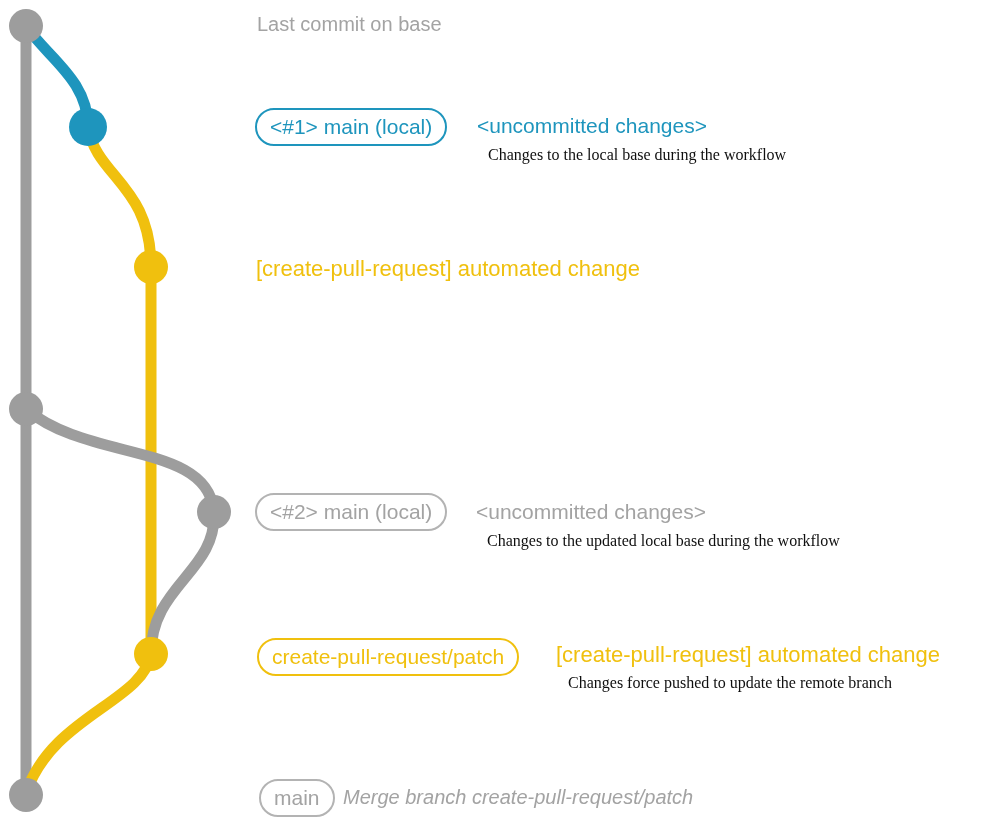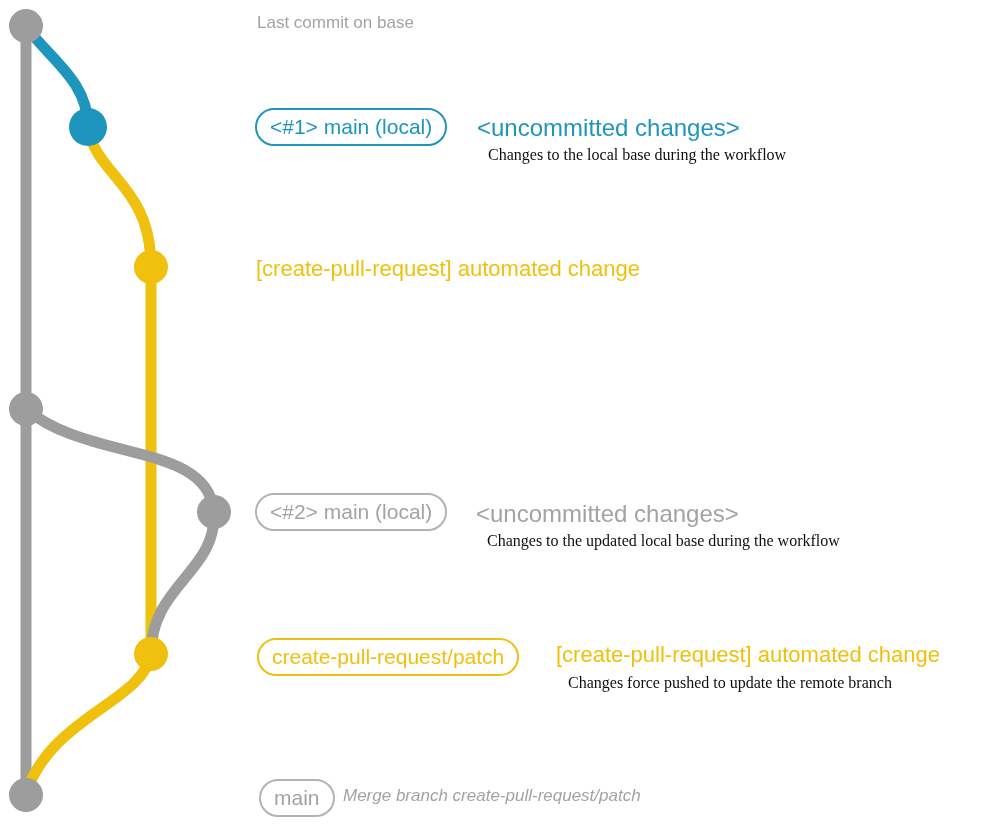--- a/index.html
+++ b/index.html
@@ -4,23 +4,23 @@
 <style>
   :root{
     --teal:#1e95bd; --yellow:#f0c00e; --line_gray:#9d9d9d;
     --text_gray:#a3a3a3; --badge_gray_border:#b3b3b3; --text_black:#0f0f0f; --bg:#ffffff;
   }
   html,body{margin:0;padding:0;background:var(--bg);}
   #stage{position:relative;width:981px;height:827px;background:var(--bg);overflow:hidden;}
   .abs{position:absolute;white-space:nowrap;}
   .sans{font-family:"Liberation Sans","DejaVu Sans",sans-serif;}
   .serif{font-family:"Liberation Serif","DejaVu Serif",serif;}
-  .caption{font-size:17px;color:var(--text_gray);}
+  .caption{font-size:20px;color:var(--text_gray);}
   .heading-yellow{font-size:22px;color:var(--yellow);}
-  .tag{font-size:24px;}
+  .tag{font-size:21px;}
   .tag.teal{color:var(--teal);}
   .tag.gray{color:var(--text_gray);}
   .desc{font-size:16px;color:var(--text_black);}
   .badge{display:inline-block;border:2px solid;border-radius:19px;padding:5px 13px;font-size:21px;line-height:24px;}
   .badge.teal{color:var(--teal);border-color:var(--teal);}
   .badge.gray{color:var(--text_gray);border-color:var(--badge_gray_border);}
   .badge.yellow{color:var(--yellow);border-color:var(--yellow);}
   svg .stroke-gray{stroke:var(--line_gray);}
   svg .stroke-teal{stroke:var(--teal);}
   svg .stroke-yellow{stroke:var(--yellow);}

